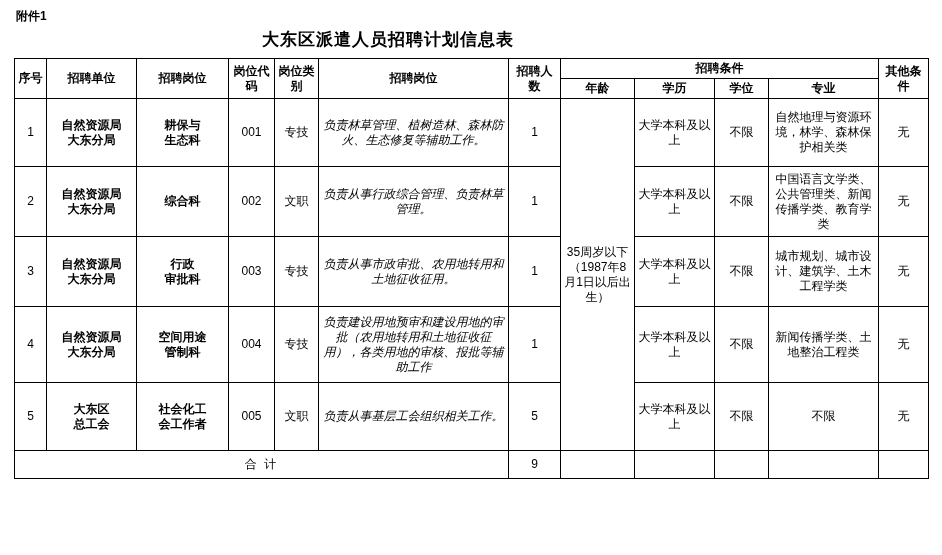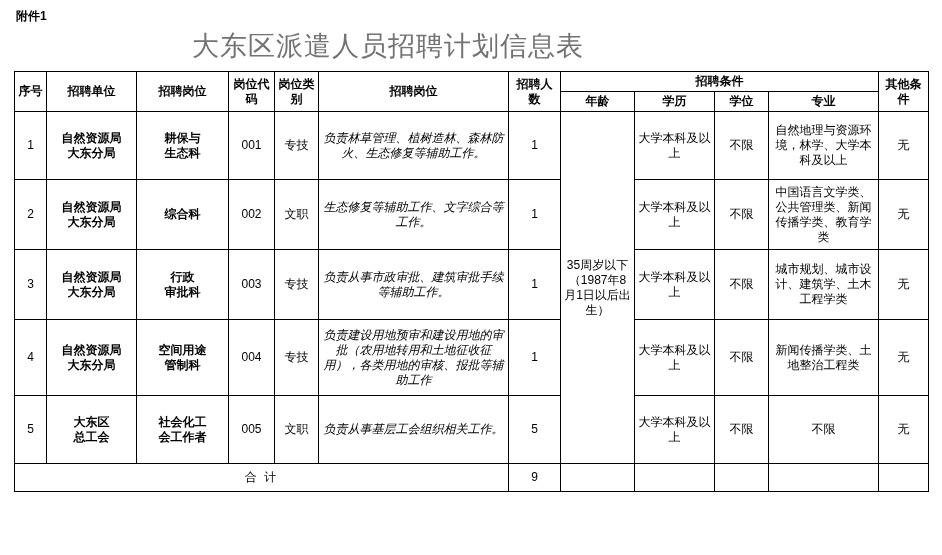--- a/index.html
+++ b/index.html
@@ -22,23 +22,23 @@
     padding: 6px 14px 0 14px;
   }
   .attachment-label {
     font-size: 12px;
     font-weight: bold;
     line-height: 16px;
     margin: 2px 0 0 2px;
   }
   .doc-title {
     text-align: center;
-    font-size: 27px;
-    font-weight: normal;
-    color: #737373;
+    font-size: 17px;
+    font-weight: bold;
+    color: #000000;
     letter-spacing: 1px;
     margin: 4px 0 7px 0;
     font-family: "Liberation Serif", serif;
   }
   table.main {
     border-collapse: collapse;
     width: 914px;
     table-layout: fixed;
   }
   table.main th, table.main td {
@@ -141,43 +141,43 @@
         <td class="seq">1</td>
         <td class="unit">自然资源局<br>大东分局</td>
         <td class="post">耕保与<br>生态科</td>
         <td class="code">001</td>
         <td class="cat">专技</td>
         <td class="desc">负责林草管理、植树造林、森林防火、生态修复等辅助工作。</td>
         <td class="num">1</td>
         <td class="age" rowspan="5">35周岁以下（1987年8月1日以后出生）</td>
         <td class="edu">大学本科及以上</td>
         <td class="deg">不限</td>
-        <td class="major">自然地理与资源环境，林学、大学本科及以上</td>
+        <td class="major">自然地理与资源环境，林学、森林保护相关类</td>
         <td class="other">无</td>
       </tr>
       <tr style="height:70px">
         <td class="seq">2</td>
         <td class="unit">自然资源局<br>大东分局</td>
         <td class="post">综合科</td>
         <td class="code">002</td>
         <td class="cat">文职</td>
-        <td class="desc">生态修复等辅助工作、文字综合等工作。</td>
+        <td class="desc">负责从事行政综合管理、负责林草管理。</td>
         <td class="num">1</td>
         <td class="edu">大学本科及以上</td>
         <td class="deg">不限</td>
         <td class="major">中国语言文学类、公共管理类、新闻传播学类、教育学类</td>
         <td class="other">无</td>
       </tr>
       <tr style="height:70px">
         <td class="seq">3</td>
         <td class="unit">自然资源局<br>大东分局</td>
         <td class="post">行政<br>审批科</td>
         <td class="code">003</td>
         <td class="cat">专技</td>
-        <td class="desc">负责从事市政审批、建筑审批手续等辅助工作。</td>
+        <td class="desc">负责从事市政审批、农用地转用和土地征收征用。</td>
         <td class="num">1</td>
         <td class="edu">大学本科及以上</td>
         <td class="deg">不限</td>
         <td class="major">城市规划、城市设计、建筑学、土木工程学类</td>
         <td class="other">无</td>
       </tr>
       <tr style="height:76px">
         <td class="seq">4</td>
         <td class="unit">自然资源局<br>大东分局</td>
         <td class="post">空间用途<br>管制科</td>

